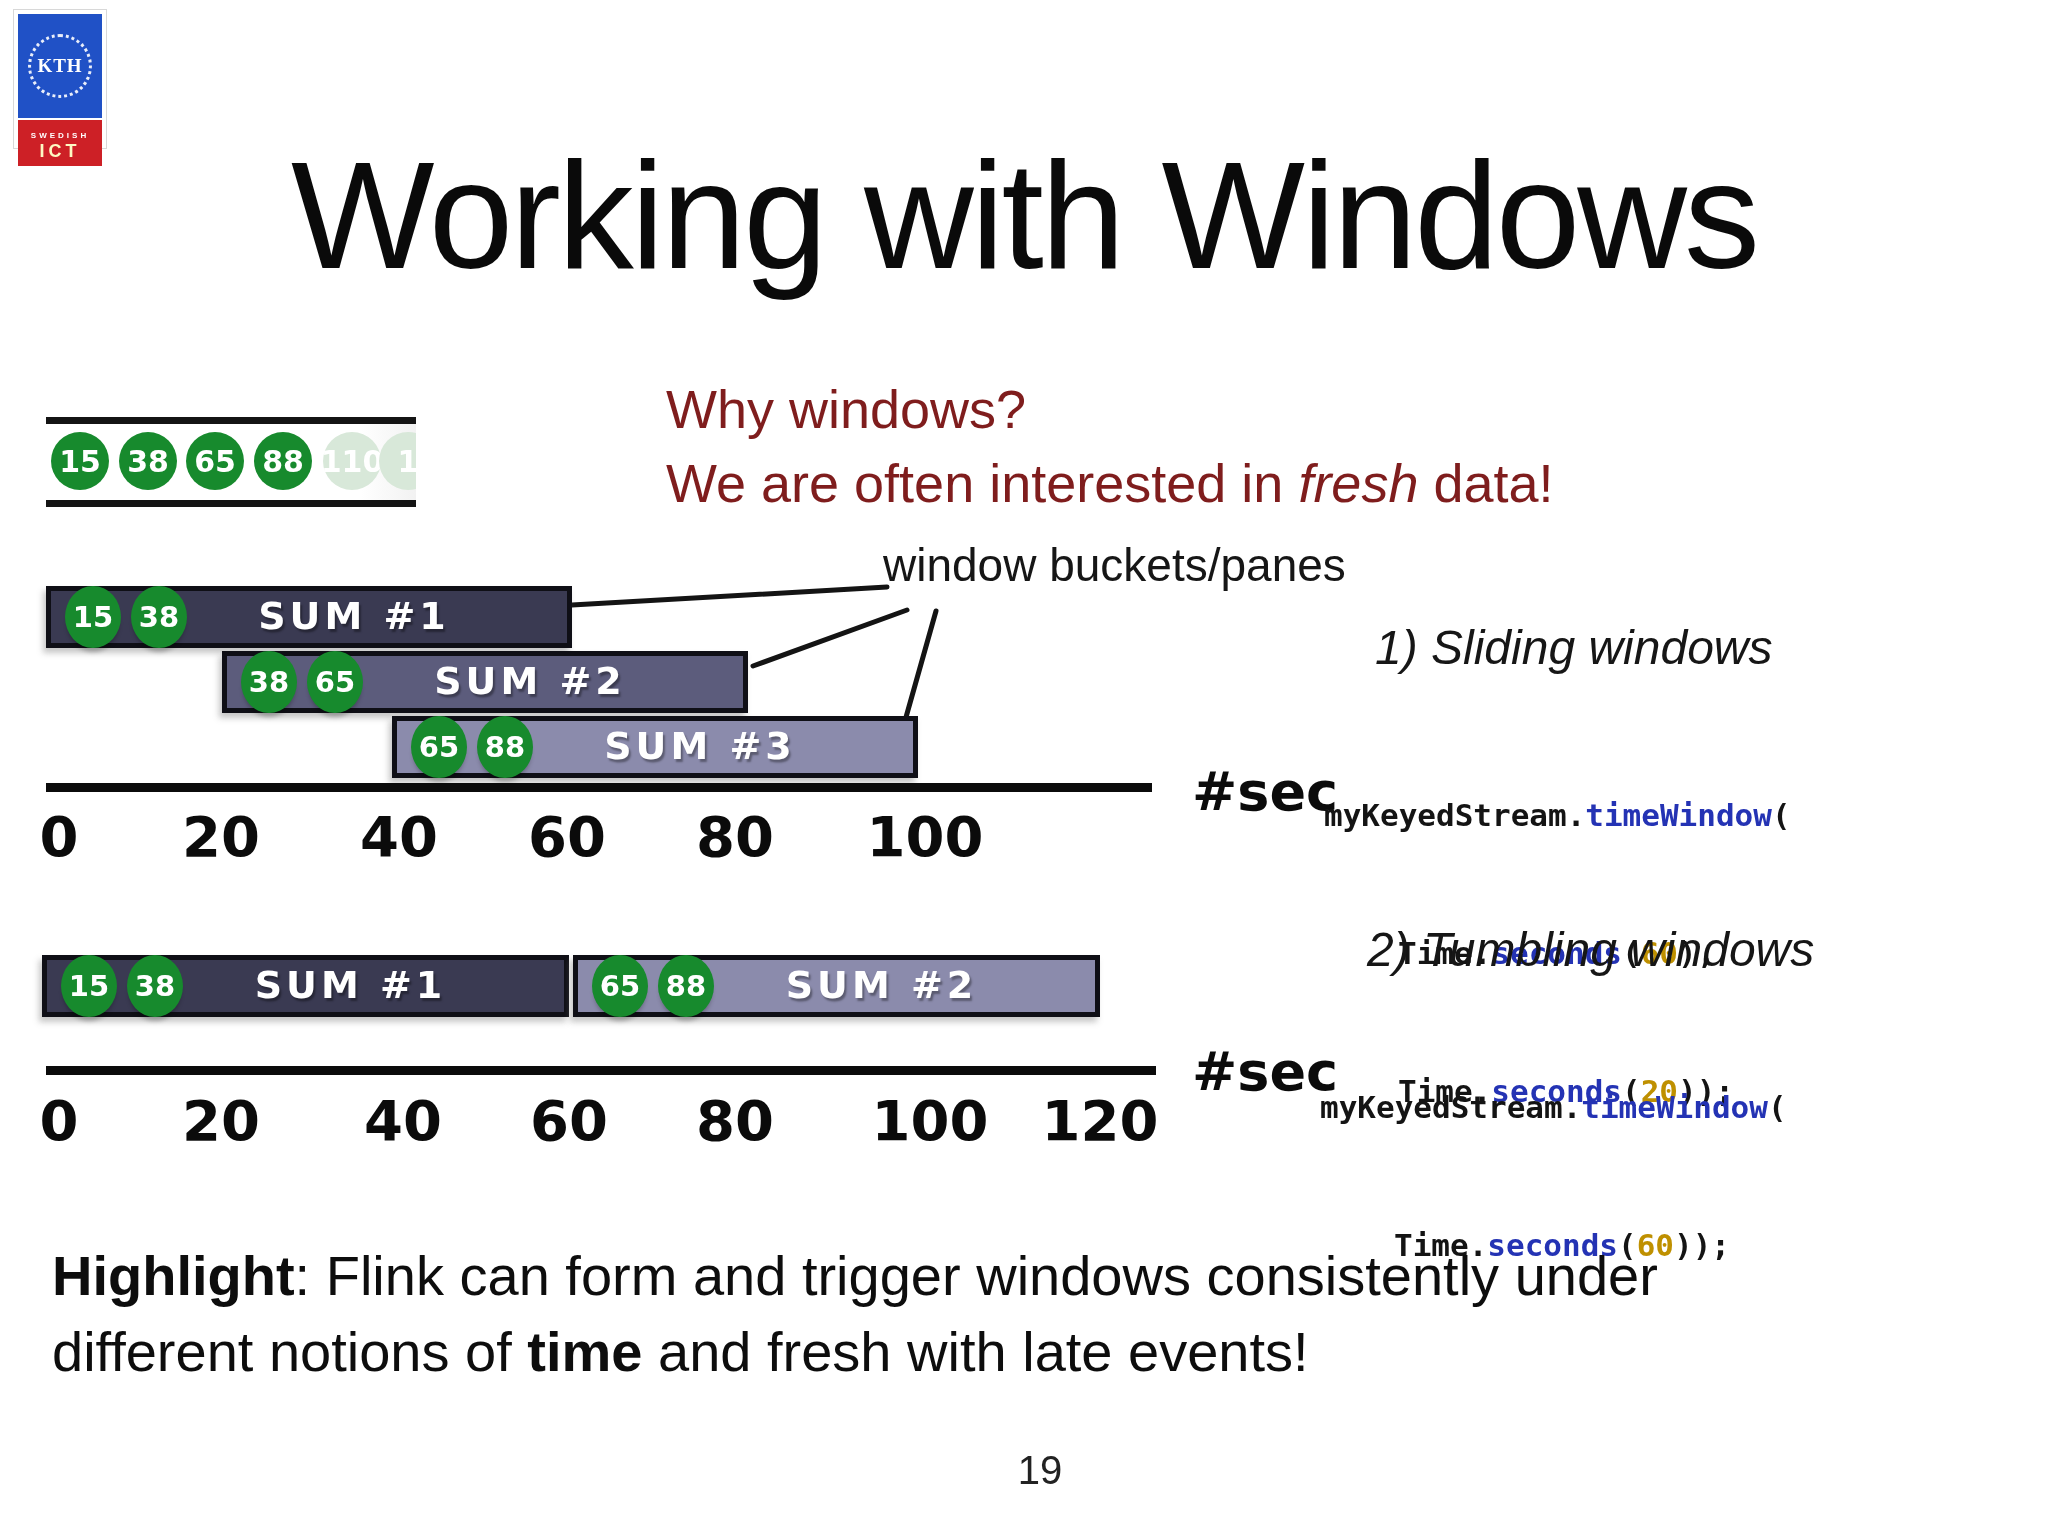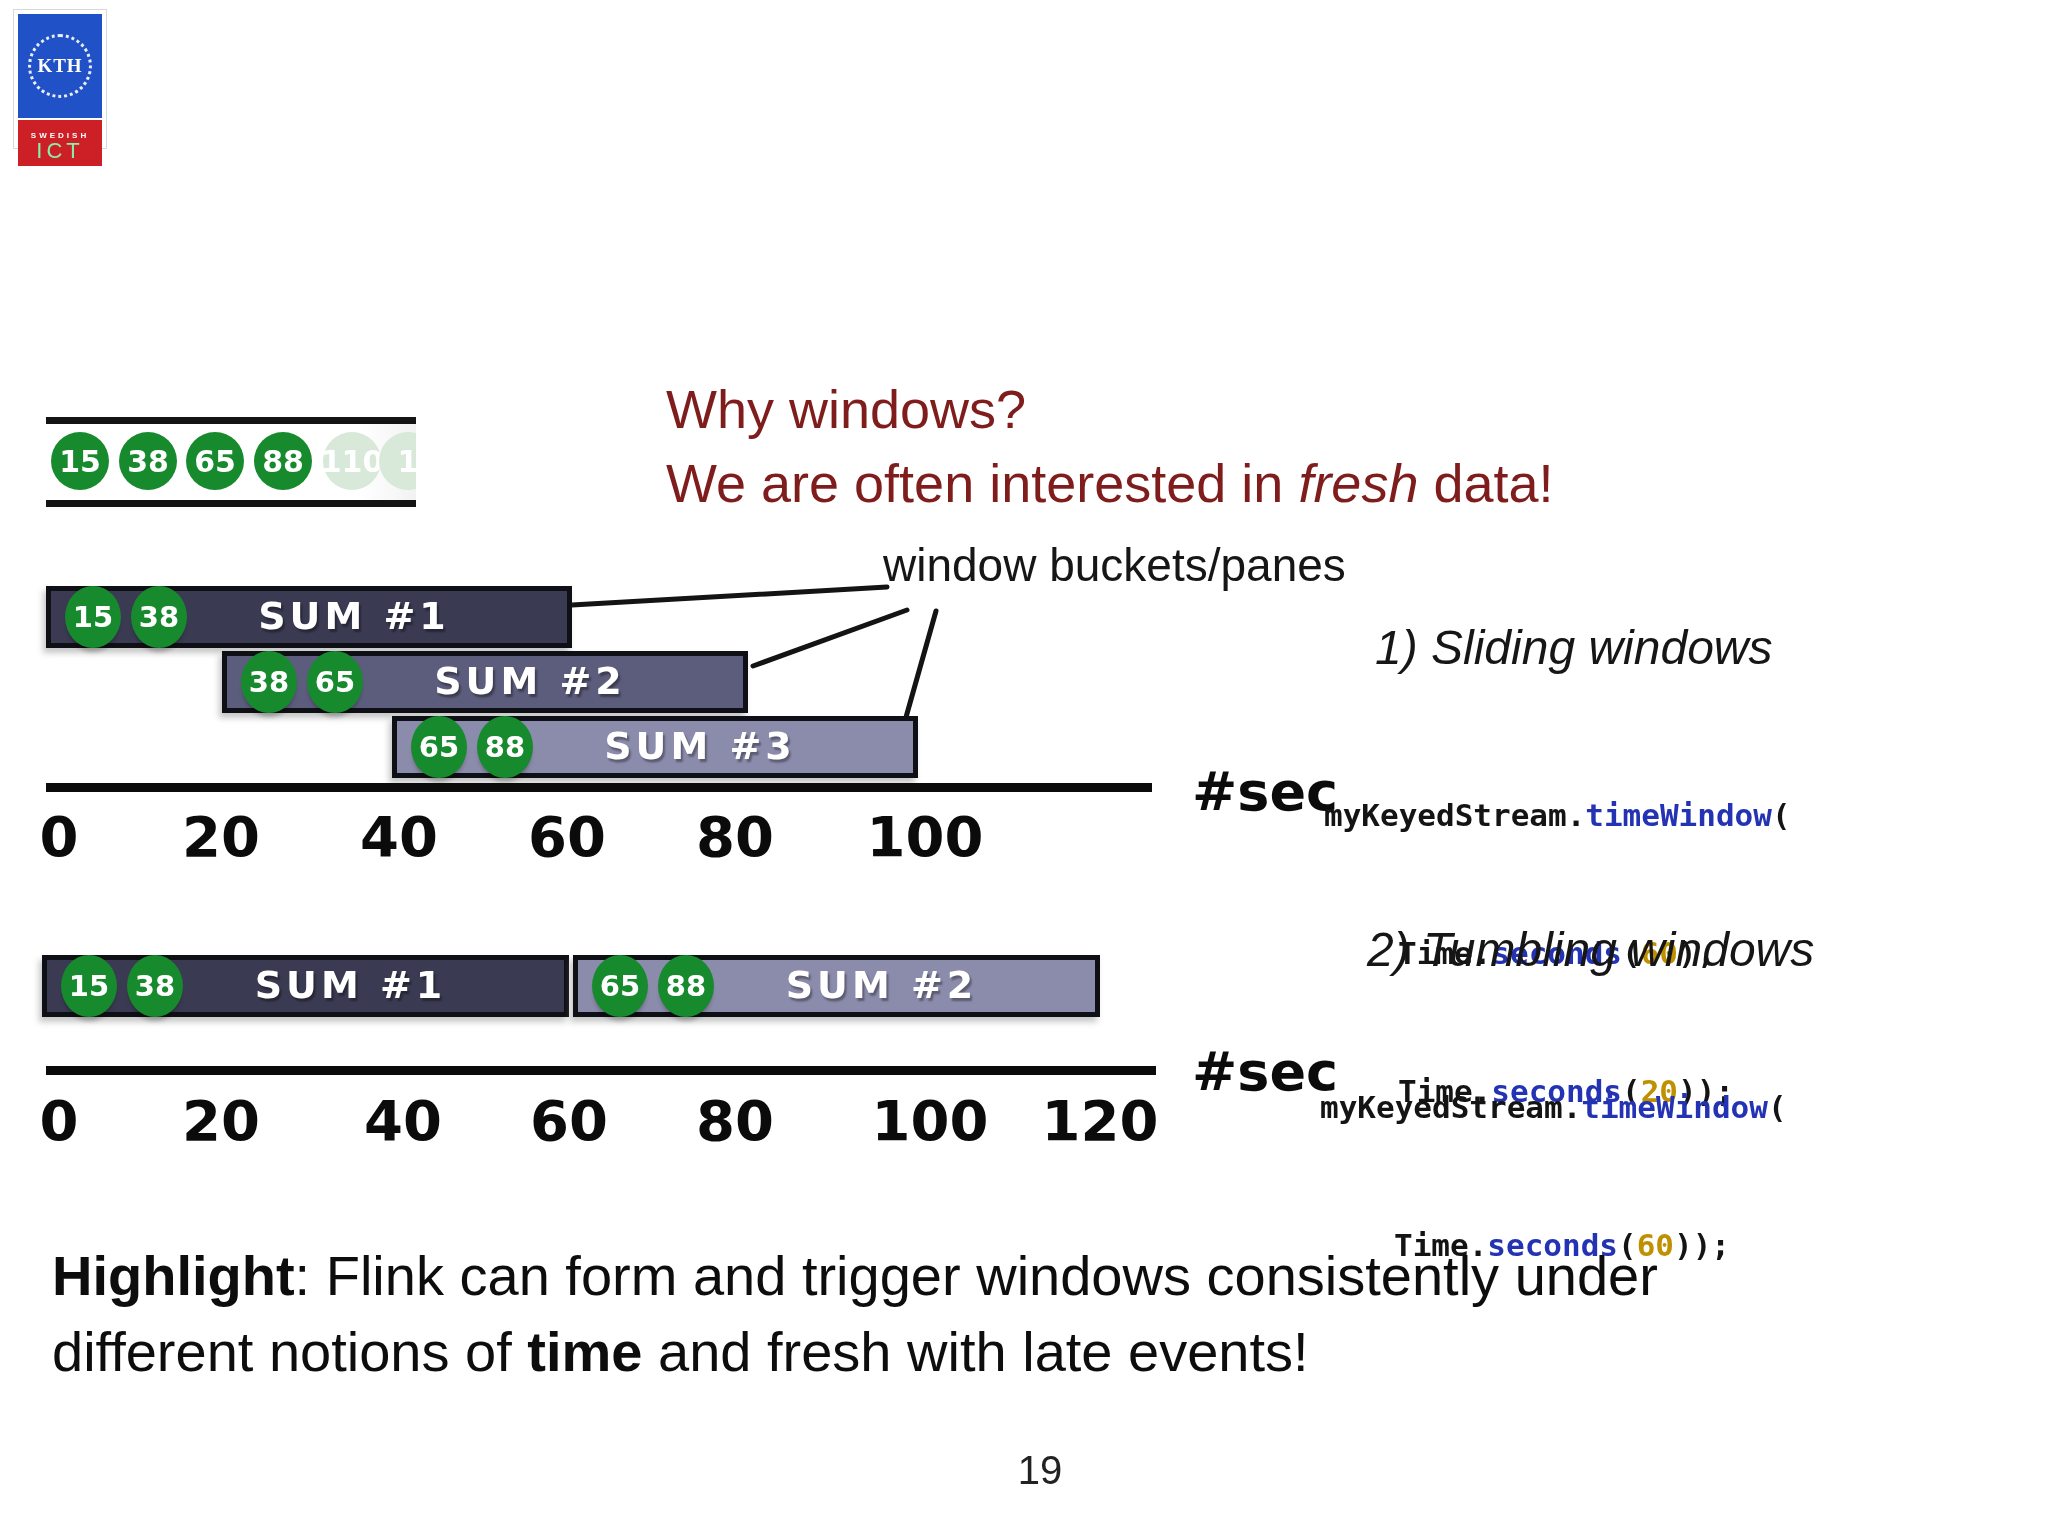--- a/index.html
+++ b/index.html
@@ -13,21 +13,21 @@
   .logo{left:14px;top:10px;width:92px;height:138px;background:#fff;
         box-shadow:0 0 0 1px #d8d8d8;padding:4px;box-sizing:border-box;}
   .logo-blue{position:relative;width:84px;height:104px;background:#2051c6;}
   .logo-crest{position:absolute;left:50%;top:50%;transform:translate(-50%,-50%);
         width:58px;height:58px;border:3px dotted rgba(255,255,255,.9);border-radius:50%;
         display:flex;align-items:center;justify-content:center;}
   .logo-kth{font-family:"Liberation Serif",serif;font-weight:bold;font-size:19px;color:#fff;letter-spacing:1px;}
   .logo-red{position:relative;width:84px;height:46px;background:#cd2026;margin-top:2px;
         display:flex;flex-direction:column;align-items:center;justify-content:center;}
   .logo-swedish{font-size:8px;font-weight:bold;color:#fff;letter-spacing:3px;margin-top:6px;}
-  .logo-ict{font-size:22px;font-weight:normal;color:#86efac;letter-spacing:4px;line-height:22px;}
+  .logo-ict{font-size:18px;font-weight:bold;color:#fef9c3;letter-spacing:4px;line-height:22px;}
 
   
   .title{left:0;top:128px;width:100%;text-align:center;font-size:152px;font-weight:300;
          letter-spacing:-3px;color:#0a0a0a;}
   .intro{left:666px;top:372px;font-size:54px;line-height:74px;color:#7f1d1d;}
   .intro em{font-style:italic;}
   .buckets-label{left:883px;top:538px;font-size:46px;color:#161616;}
   .heading-italic{font-style:italic;font-size:48px;color:#161616;}
 
   
@@ -86,20 +86,21 @@
       <div class="logo-crest">
         <span class="logo-kth">KTH</span>
       </div>
     </div>
     <div class="logo-red">
       <span class="logo-swedish">SWEDISH</span>
       <span class="logo-ict">ICT</span>
     </div>
   </div>
 
+  <div class="abs title">Working with Windows</div>
 
   <div class="abs intro">
     <div>Why windows?</div>
     <div><span>We are often interested in </span><em>fresh</em><span> data!</span></div>
   </div>
 
   <div class="abs stream">
     <div class="scircle green" style="left:5px">15</div>
     <div class="scircle green" style="left:73px">38</div>
     <div class="scircle green" style="left:140px">65</div>

